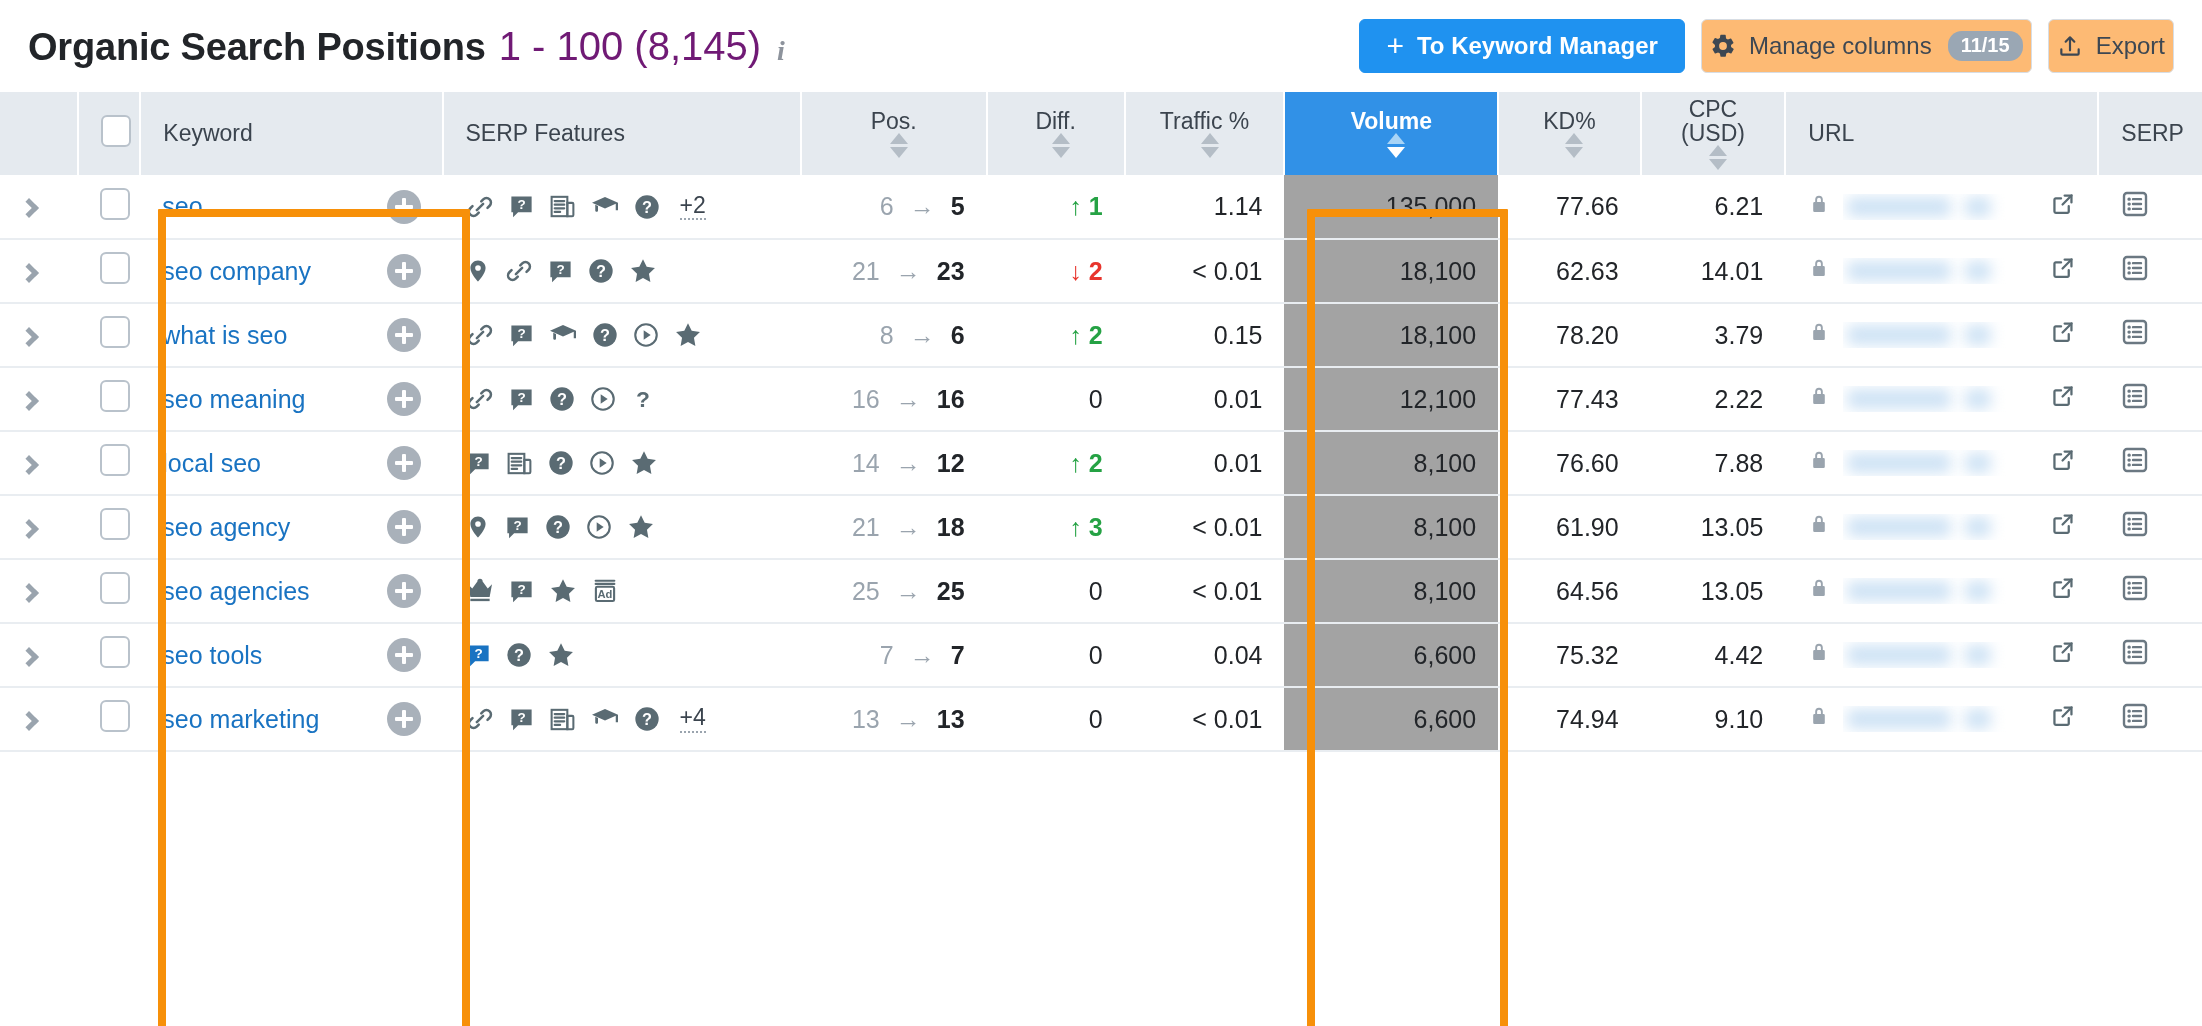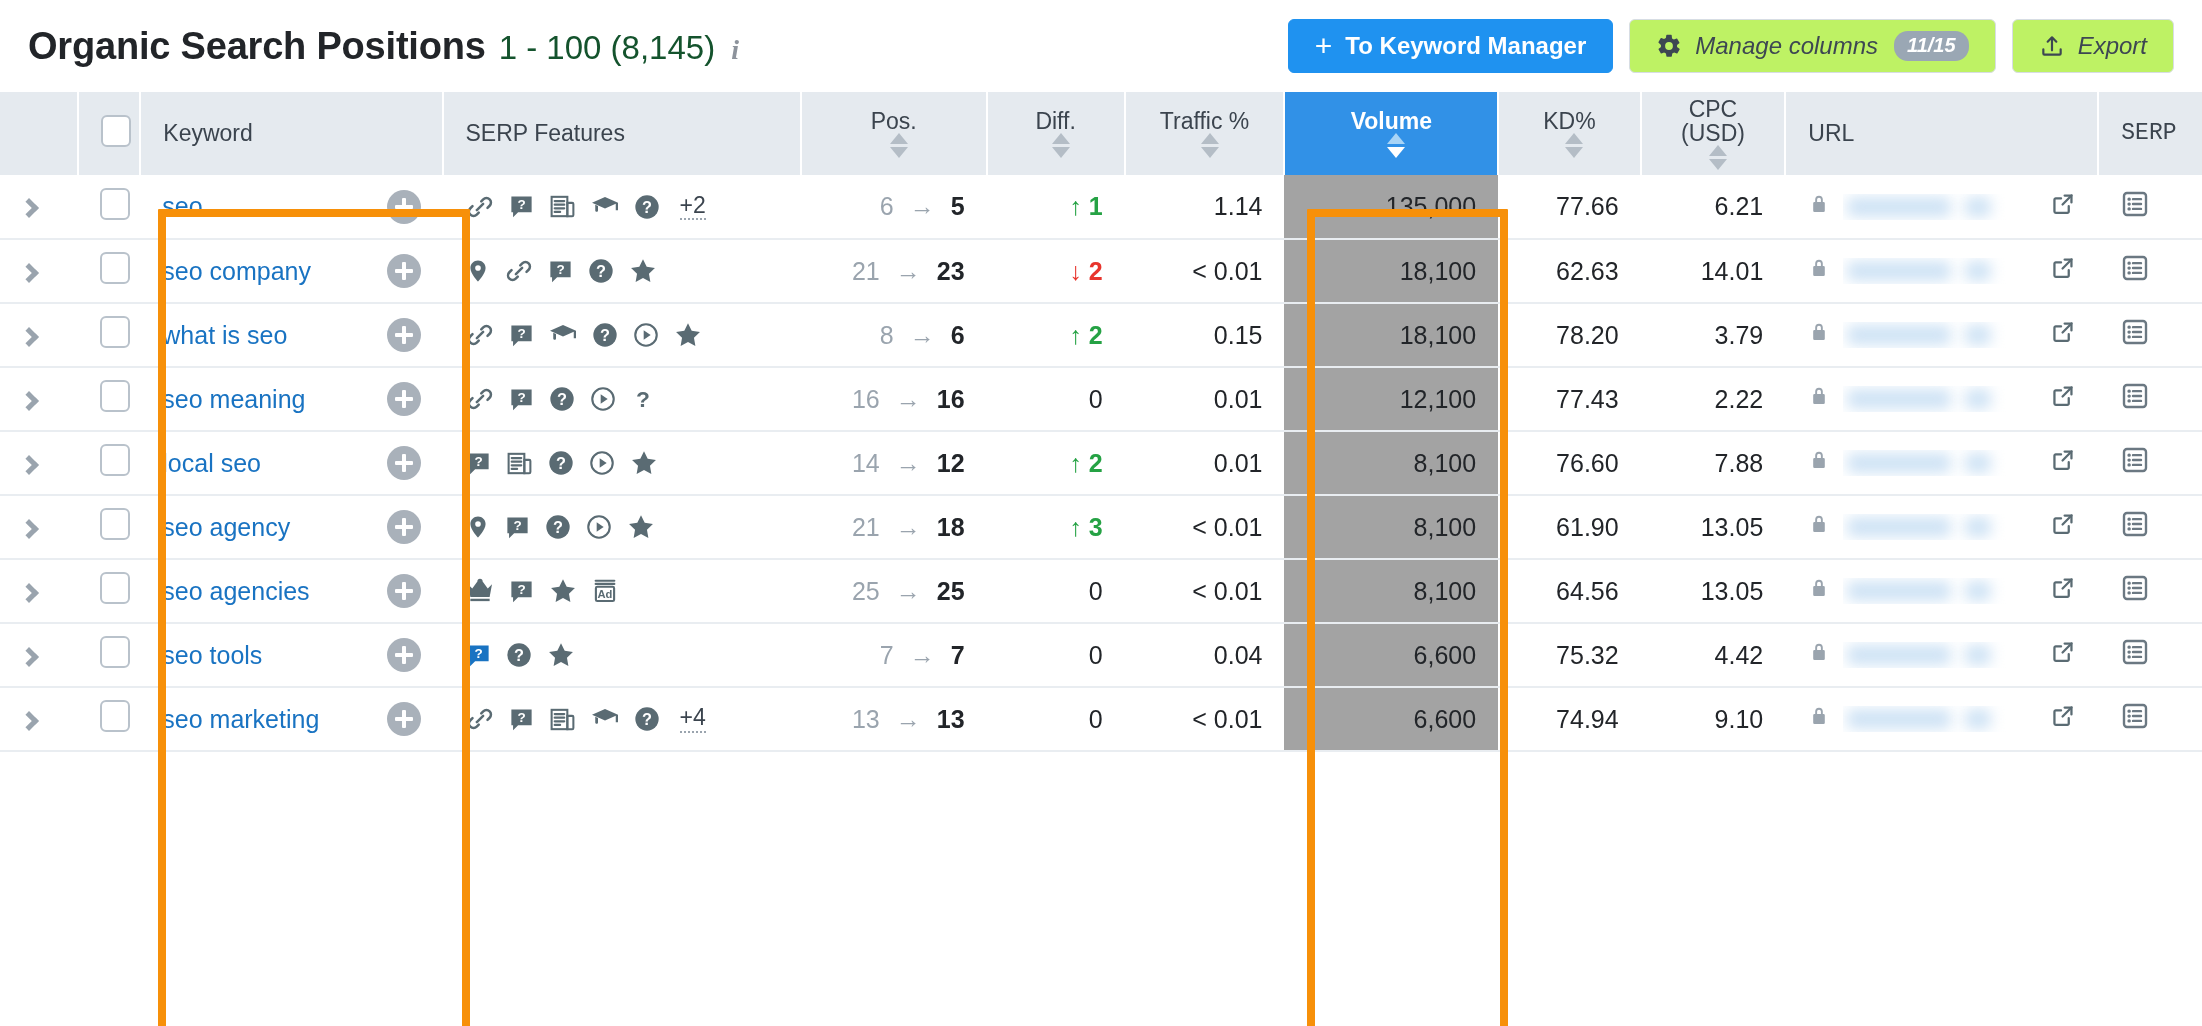--- a/index.html
+++ b/index.html
@@ -15,43 +15,42 @@
     display: flex; align-items: center;
     padding: 0 28px 0 28px;
     height: 92px;
   }
   .title-wrap { display: flex; align-items: baseline; flex: 1 1 auto; }
   .page-title {
     font-size: 38px; font-weight: bold; color: #222529;
     letter-spacing: -0.2px; white-space: nowrap;
   }
   .title-range {
-    font-size: 33px; color: #14532d; margin-left: 13px; white-space: nowrap;
+    font-size: 40px; color: #701a75; margin-left: 13px; white-space: nowrap;
   }
   .info-icon {
     margin-left: 16px; font-style: italic; font-family: "Liberation Serif", serif;
     font-size: 28px; color: #8d939c; font-weight: bold; cursor: pointer;
   }
 
   .header-actions { display: flex; align-items: center; gap: 16px; }
 
   .btn {
     display: inline-flex; align-items: center; justify-content: center;
     height: 54px; border-radius: 6px; font-size: 24px;
     cursor: pointer; white-space: nowrap; user-select: none;
   }
   .btn-primary {
     background: #1f92f0; color: #fff; padding: 0 26px; border: 1px solid #1f92f0;
     font-weight: 600;
   }
   .btn-primary .plus { font-size: 30px; margin-right: 13px; line-height: 1; font-weight: 400; }
   .btn-secondary {
-    background: #bef264; color: #3d4752; padding: 0 26px;
+    background: #fdba74; color: #3d4752; padding: 0 8px;
     border: 1px solid #d7dde4;
-    font-style: italic;
   }
   .btn-secondary .gi { margin-right: 13px; display: inline-flex; }
   .badge-count {
     margin-left: 16px; background: #9aa7b4; color: #fff;
     border-radius: 14px; padding: 3px 13px 4px; font-size: 20px; font-weight: 600;
   }
 
   
   .table-wrap { position: relative; padding: 0 0 0 0; }
   table { border-collapse: collapse; width: 2202px; table-layout: fixed; }
@@ -59,21 +58,21 @@
   thead th {
     background: #e5eaef; color: #3b444e;
     font-size: 23px; font-weight: 400;
     height: 83px; padding: 0 22px;
     border-right: 2px solid #ffffff;
     vertical-align: middle;
   }
   thead th.sorted-active {
     background: #3191e7; color: #ffffff; font-weight: 600;
   }
-  thead th:last-child { border-right: none; font-family: Liberation Mono, monospace; }
+  thead th:last-child { border-right: none; }
 
   .th-inner { display: flex; align-items: center; }
   .th-inner.right { justify-content: flex-end; flex-direction: column; }
   .th-label { white-space: pre-line; line-height: 1.05; }
 
   .sorter {
     display: inline-flex; flex-direction: column; margin-left: 10px; flex: 0 0 auto;
   }
   .sorter i {
     display: block; width: 0; height: 0;

